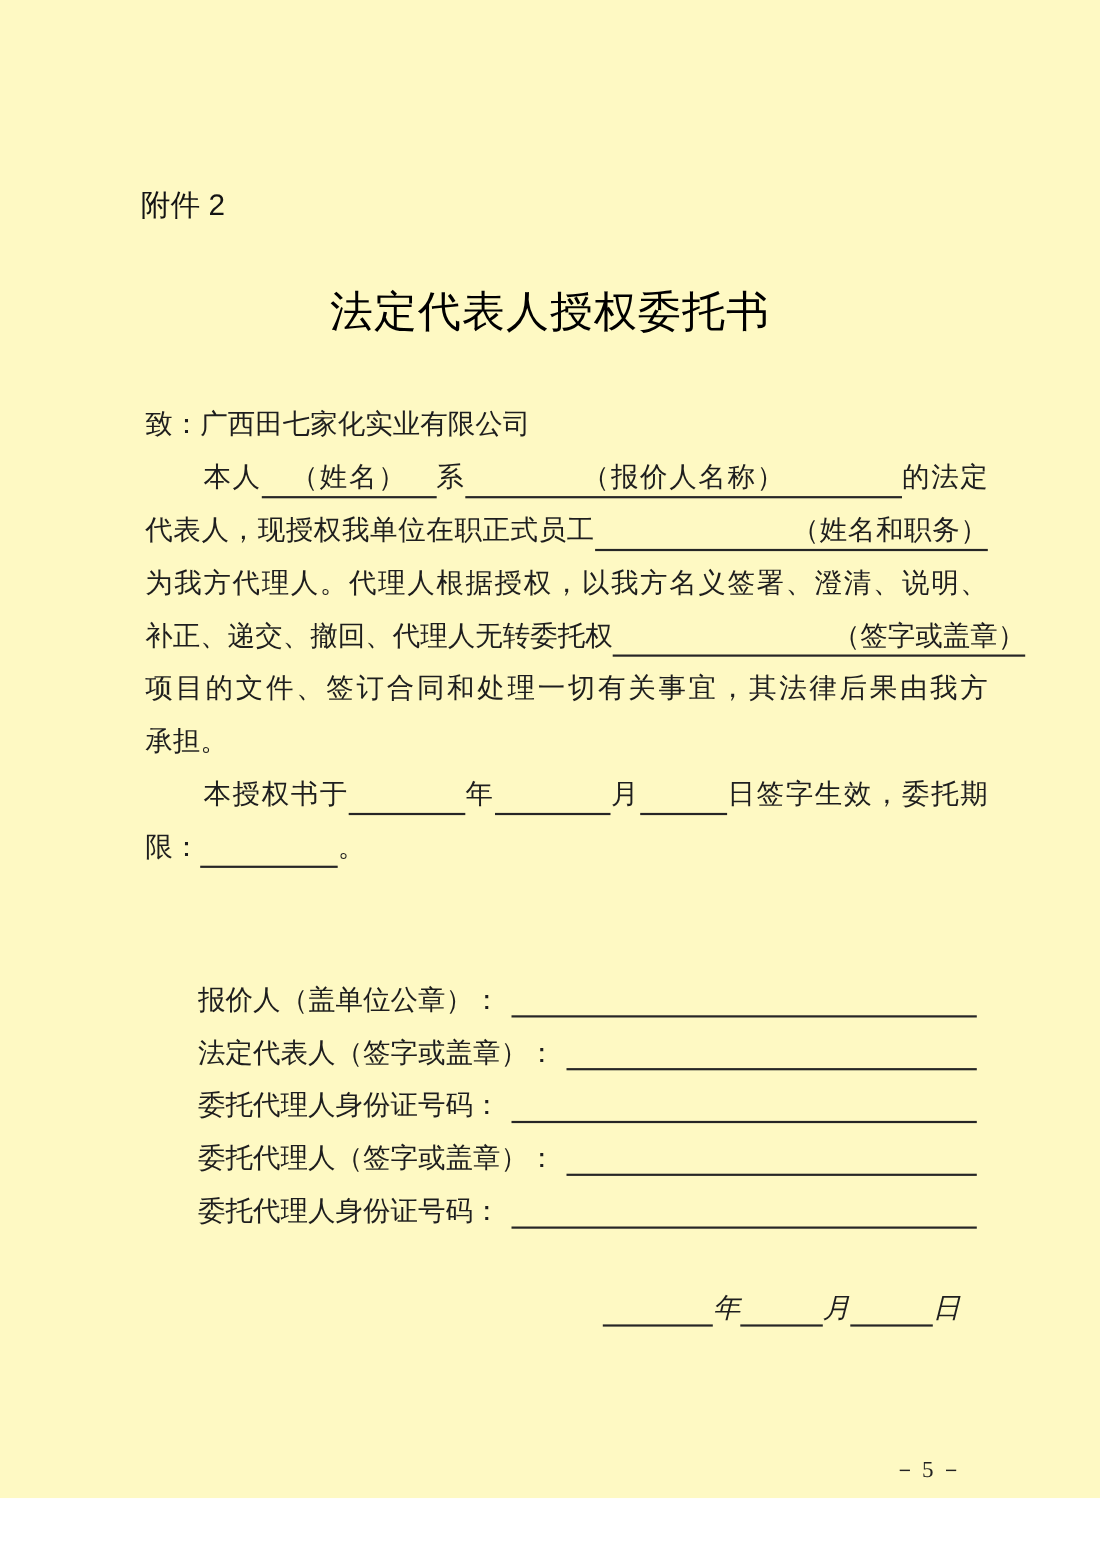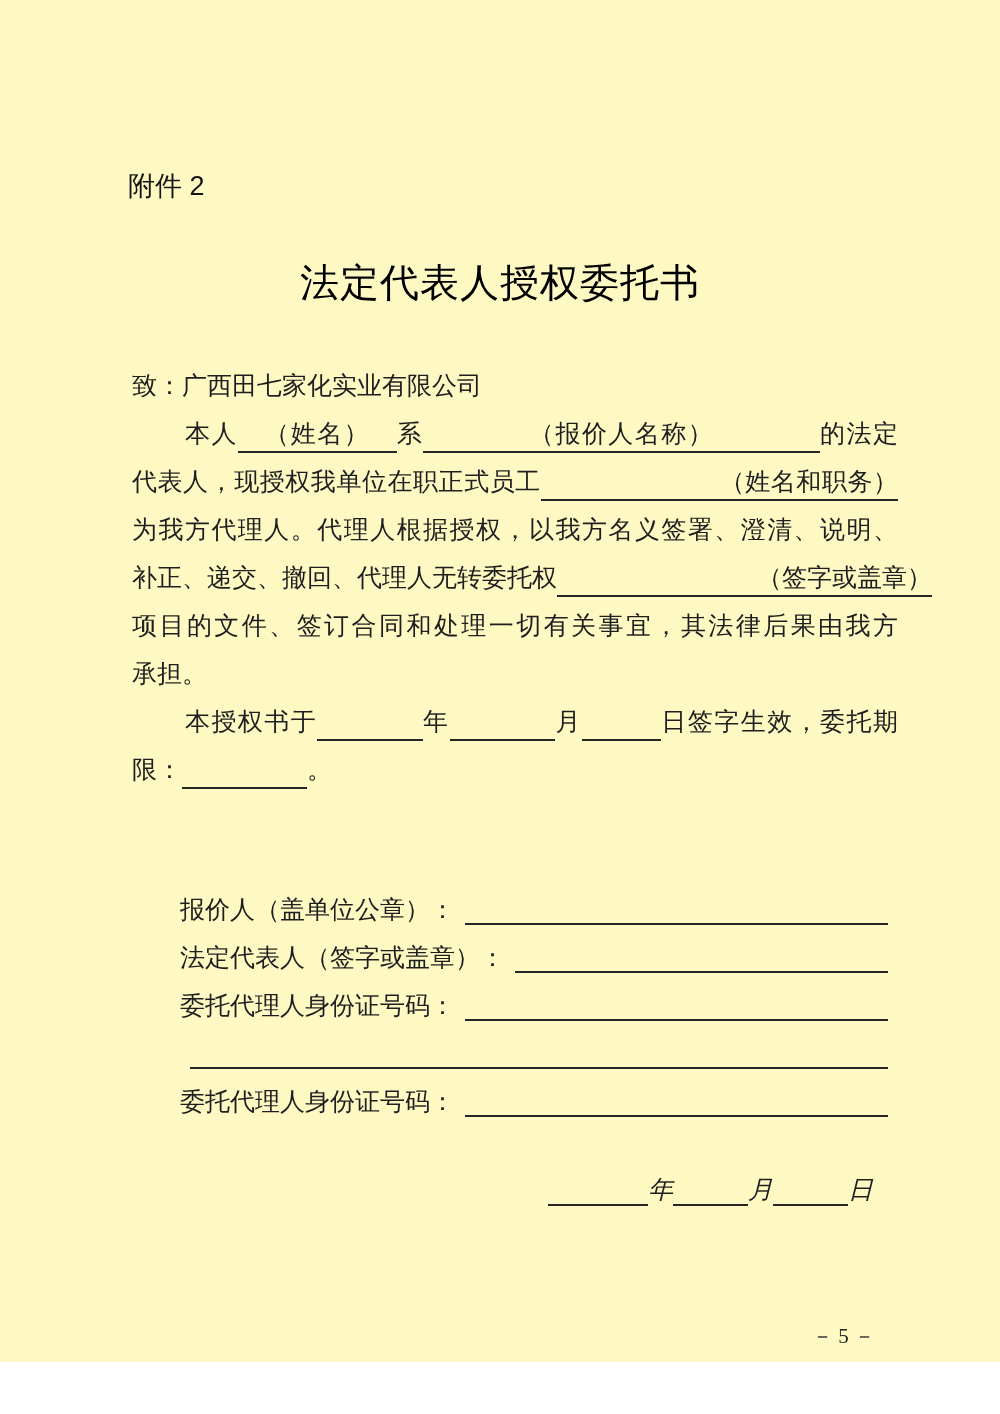--- a/index.html
+++ b/index.html
@@ -117,20 +117,21 @@
       </div>
       <div class="sig-row">
         <span class="sig-label">法定代表人（签字或盖章）：</span>
         <div class="sig-line"></div>
       </div>
       <div class="sig-row">
         <span class="sig-label">委托代理人身份证号码：</span>
         <div class="sig-line"></div>
       </div>
       <div class="sig-row">
+        <span class="sig-label">委托代理人（签字或盖章）：</span>
         <div class="sig-line"></div>
       </div>
       <div class="sig-row">
         <span class="sig-label">委托代理人身份证号码：</span>
         <div class="sig-line"></div>
       </div>
     </div>
 
   <div class="date-line" id="date-line"><span class="seg u">　　　　</span><span class="seg">年</span><span class="seg u">　　　</span><span class="seg">月</span><span class="seg u">　　　</span><span class="seg">日</span></div>
 

